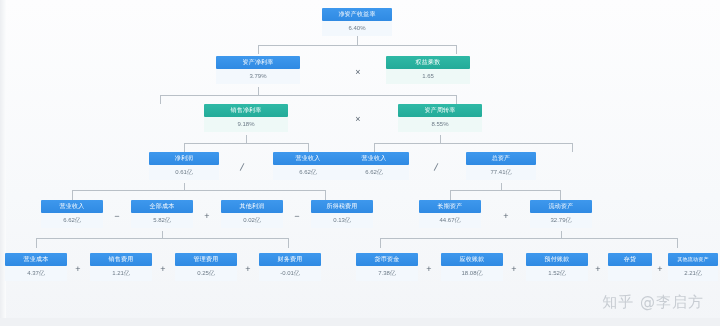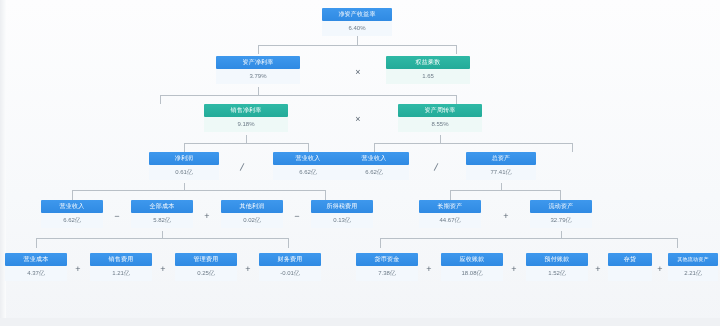--- a/index.html
+++ b/index.html
@@ -202,13 +202,14 @@
   <div class="node blue" style="left:608px;top:253px;width:44px;">
     <div class="cap">存货</div>
     <div class="val"></div>
   </div>
   <div class="op" style="left:654px;top:264px;">+</div>
   <div class="node blue" style="left:668px;top:253px;width:50px;">
     <div class="cap" style="font-size:5px;">其他流动资产</div>
     <div class="val">2.21亿</div>
   </div>
 
+  <div class="wm">知乎 @李启方</div>
 </div>
 
 </body></html>

